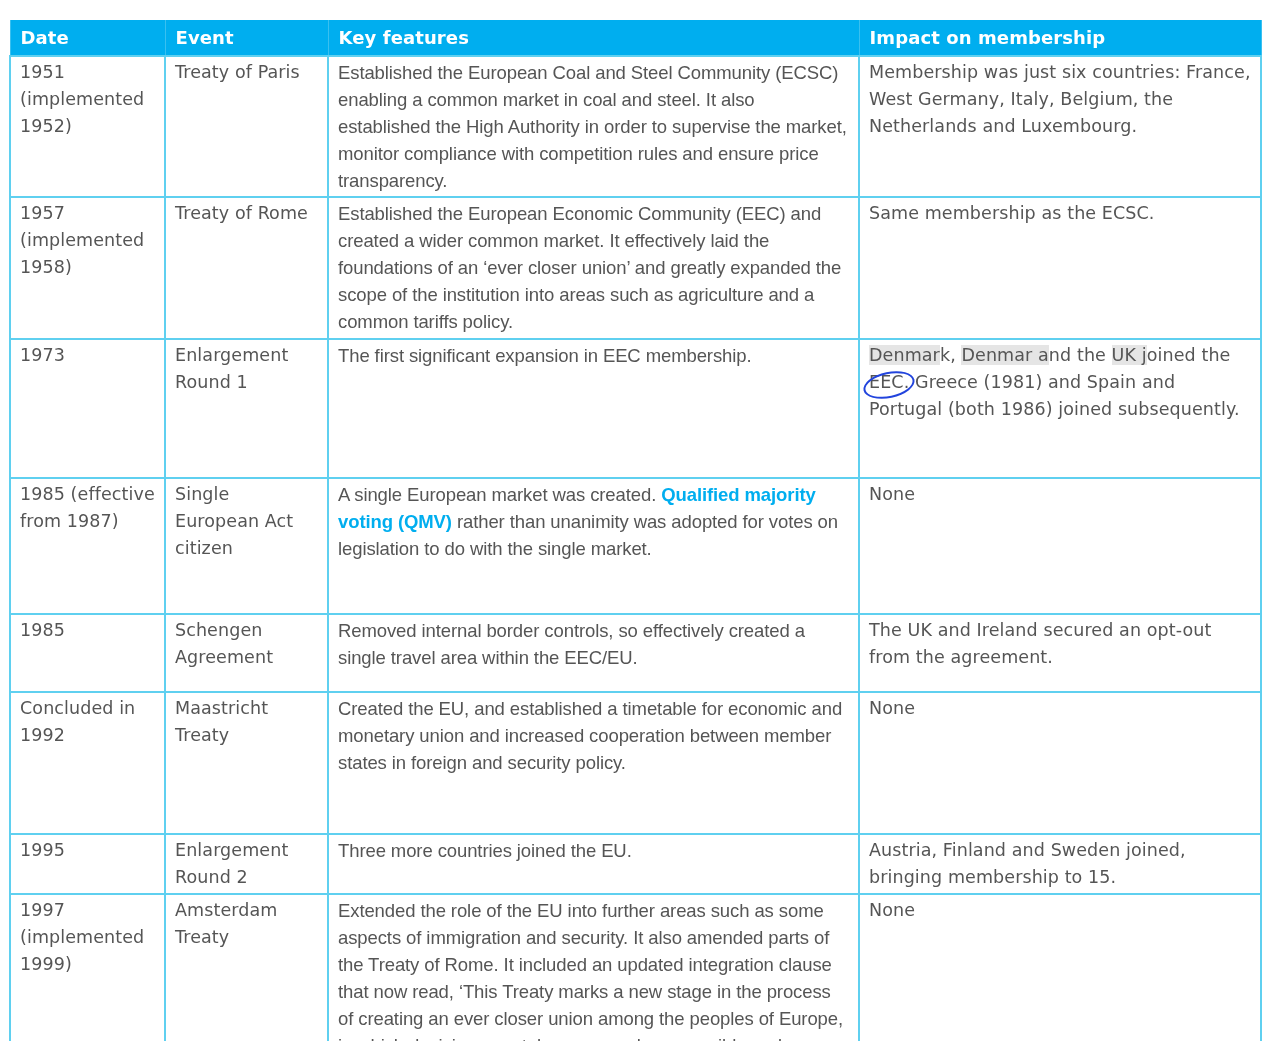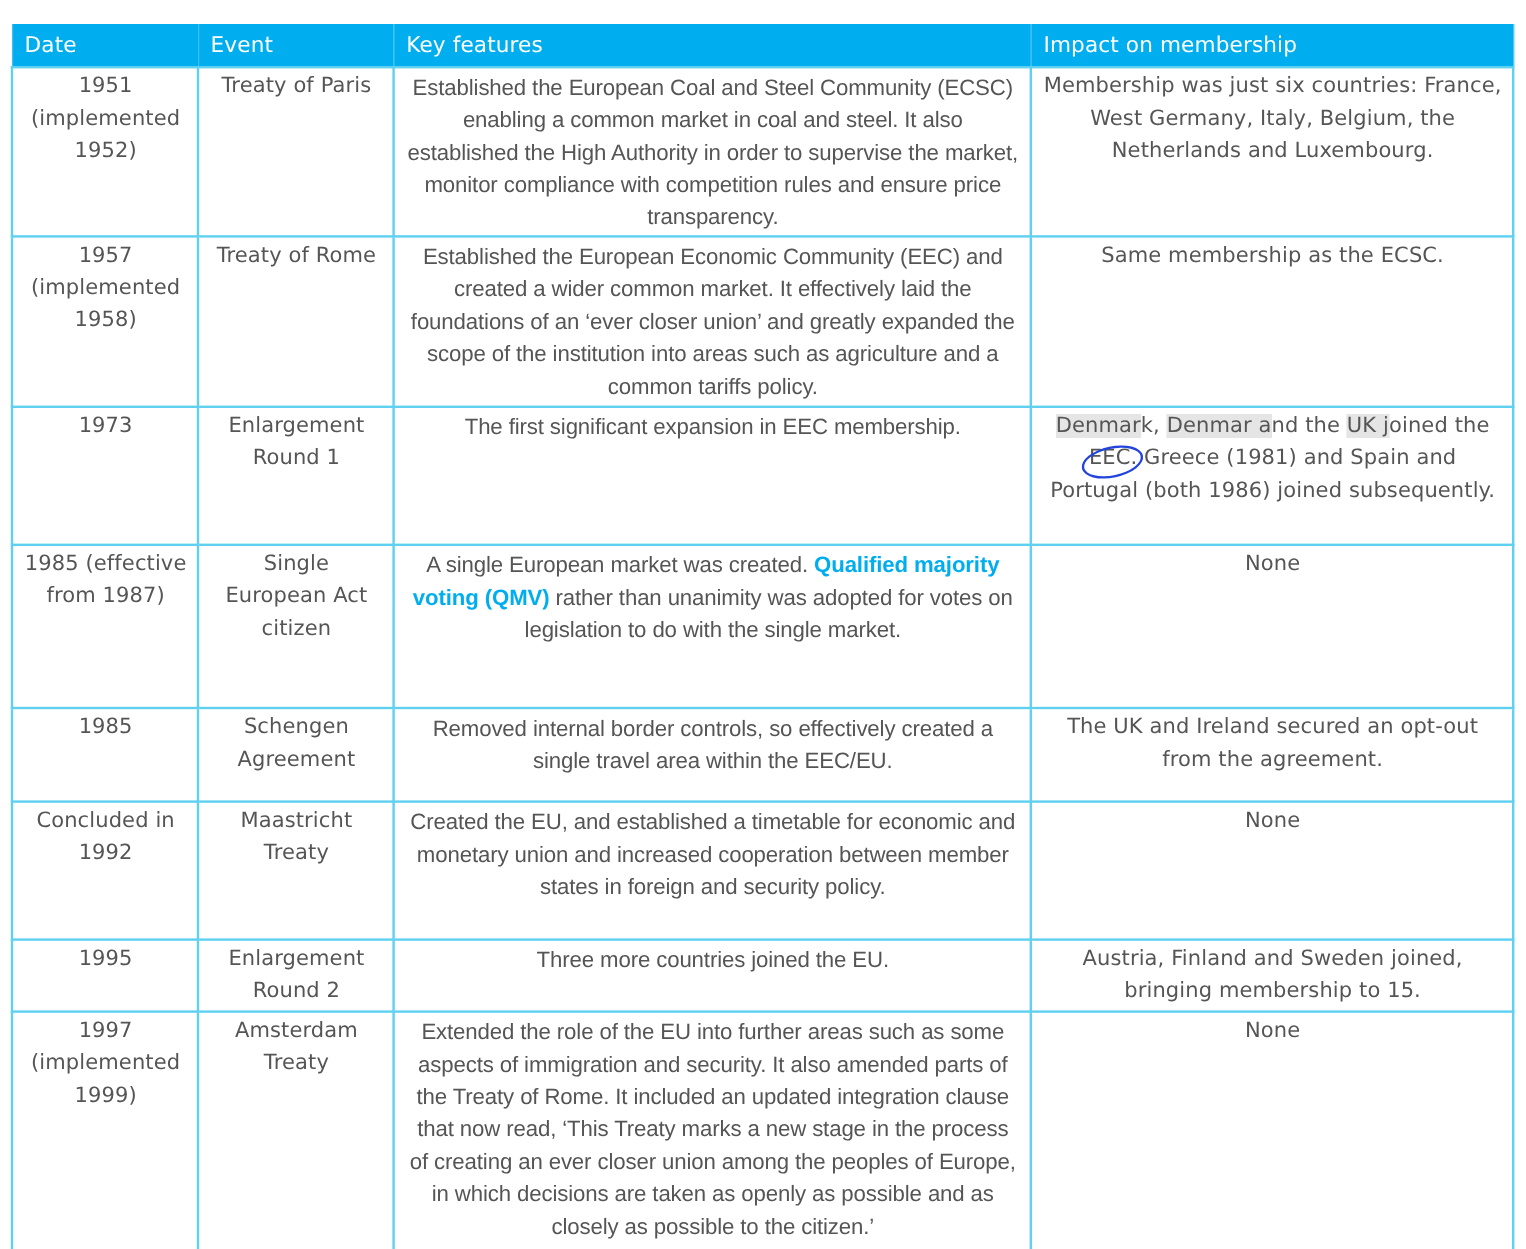--- a/index.html
+++ b/index.html
@@ -9,29 +9,28 @@
     border-collapse: collapse; table-layout: fixed;
     font-family: "DejaVu Sans", sans-serif;
     font-size: 17.5px; line-height: 27px; color: #555555;
     letter-spacing: 0.1px;
   }
   .tbl col.c-date { width: 155px; }
   .tbl col.c-event { width: 163px; }
   .tbl col.c-key { width: 531px; }
   .tbl col.c-impact { width: 402px; }
   .tbl th {
-    background: #00aeef; color: #ffffff; font-weight: normal;
+    background: #00aeef; color: #ffffff; font-weight: bold;
     text-align: left; padding: 3px 10px 3px 10px; height: 29px;
     border-left: 1px solid #39c0f0; border-right: 1px solid #39c0f0;
     font-size: 18px;
   }
   .tbl td {
     border: 2px solid #5fd0f0; vertical-align: top;
     padding: 2px 8px 2px 9px;
-    text-align: center;
   }
   .tbl td.key { font-family: "Liberation Sans", sans-serif; font-size: 18.5px; color: #555; letter-spacing: -0.1px; border-radius: 30px; }
   .hl-term { color: #00aeef; font-weight: bold; }
   .hl { background: #e5e5e5; }
   .circle-mark {
     position: relative; display: inline-block;
   }
   .circle-mark::after {
     content: ""; position: absolute; left: -6px; top: 3px; width: 52px; height: 26px;
     border: 2.5px solid #2244dd; border-radius: 50%; transform: rotate(-12deg);
@@ -62,39 +61,39 @@
       <td>Treaty of Paris</td>
       <td class="key">Established the European Coal and Steel Community (ECSC) enabling a common market in coal and steel. It also established the High Authority in order to supervise the market, monitor compliance with competition rules and ensure price transparency.</td>
       <td>Membership was just six countries: France, West Germany, Italy, Belgium, the Netherlands and Luxembourg.</td>
     </tr>
     <tr style="height:142px">
       <td>1957 (implemented 1958)</td>
       <td>Treaty of Rome</td>
       <td class="key">Established the European Economic Community (EEC) and created a wider common market. It effectively laid the foundations of an ‘ever closer union’ and greatly expanded the scope of the institution into areas such as agriculture and a common tariffs policy.</td>
       <td>Same membership as the ECSC.</td>
     </tr>
-    <tr style="height:115px">
+    <tr style="height:139px">
       <td>1973</td>
       <td>Enlargement Round 1</td>
       <td class="key">The first significant expansion in EEC membership.</td>
       <td><span class="hl">Denmar</span><span>k, </span><span class="hl">Denmar a</span><span>nd the </span><span class="hl">UK j</span><span>oined the </span><span class="circle-mark">EEC</span><span>. Greece (1981) and Spain and Portugal (both 1986) joined subsequently.</span></td>
     </tr>
     <tr style="height:136px">
       <td>1985 (effective from 1987)</td>
       <td>Single European Act citizen</td>
       <td class="key"><span>A single European market was created. </span><span class="hl-term">Qualified majority voting (QMV)</span><span> rather than unanimity was adopted for votes on legislation to do with the single market.</span></td>
       <td>None</td>
     </tr>
     <tr style="height:78px">
       <td>1985</td>
       <td>Schengen Agreement</td>
       <td class="key">Removed internal border controls, so effectively created a single travel area within the EEC/EU.</td>
       <td>The UK and Ireland secured an opt-out from the agreement.</td>
     </tr>
-    <tr style="height:115px">
+    <tr style="height:142px">
       <td>Concluded in 1992</td>
       <td>Maastricht Treaty</td>
       <td class="key">Created the EU, and established a timetable for economic and monetary union and increased cooperation between member states in foreign and security policy.</td>
       <td>None</td>
     </tr>
     <tr style="height:44px">
       <td>1995</td>
       <td>Enlargement Round 2</td>
       <td class="key">Three more countries joined the EU.</td>
       <td>Austria, Finland and Sweden joined, bringing membership to 15.</td>

